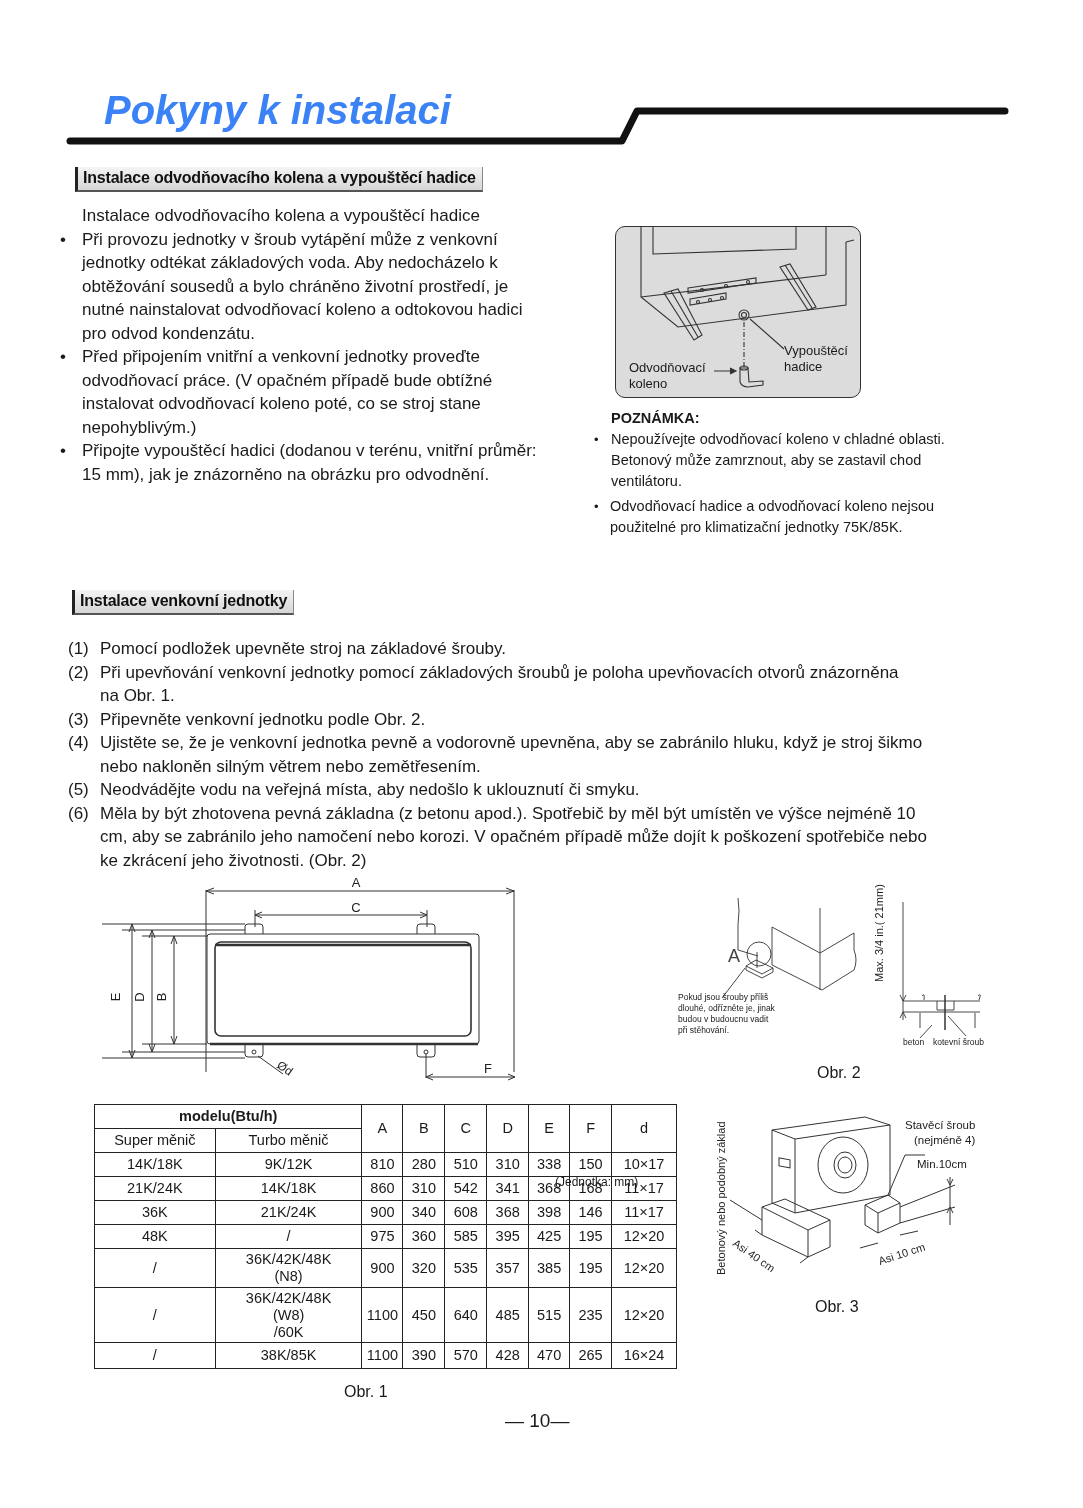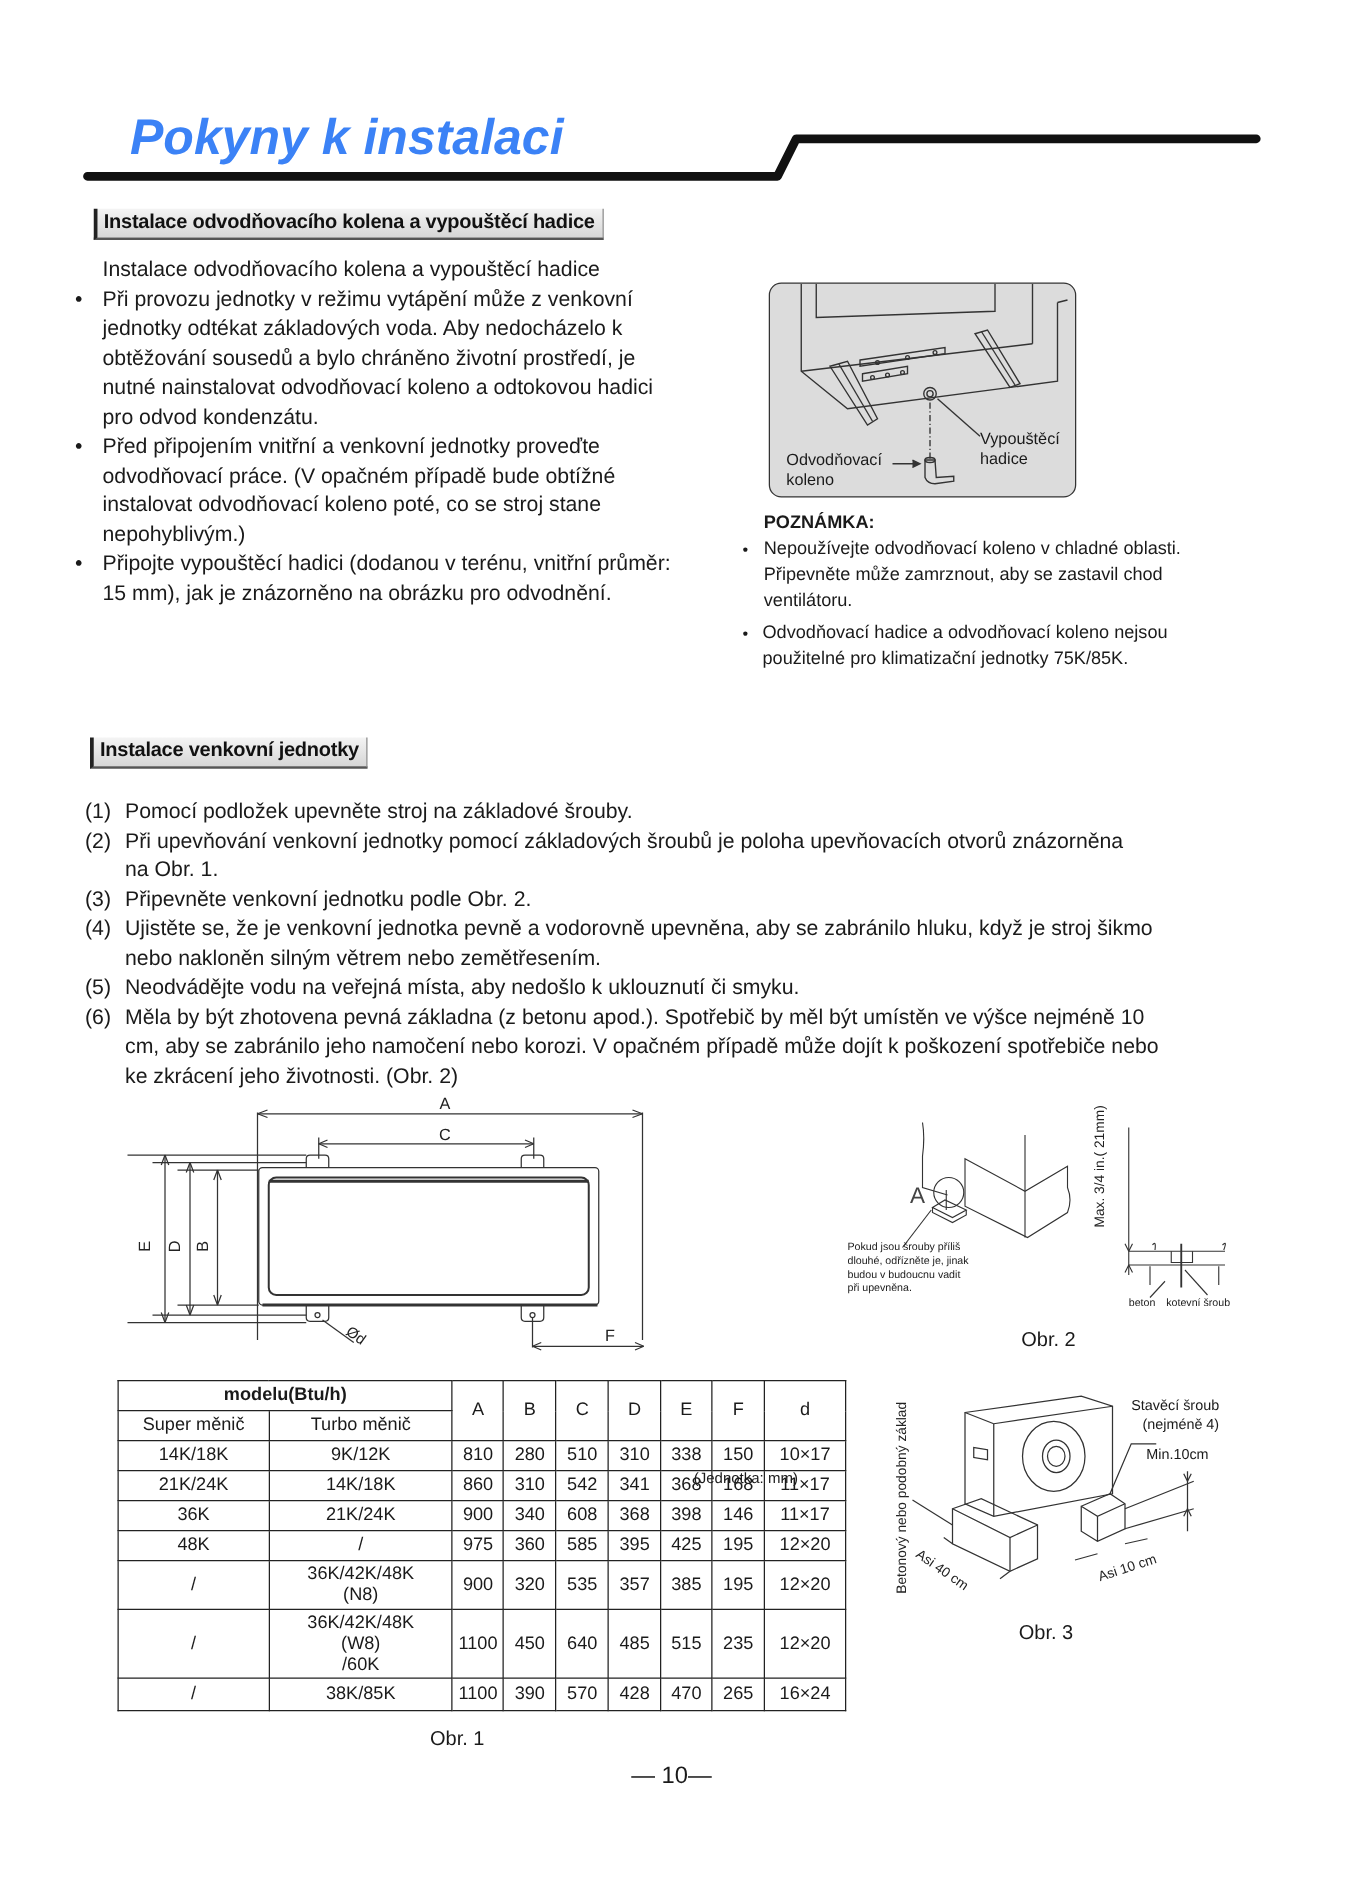--- a/index.html
+++ b/index.html
@@ -31,21 +31,21 @@
   <path d="M70,141 L622,141 L637,111 L1005,111" fill="none" stroke="#111" stroke-width="7" stroke-linecap="round" stroke-linejoin="round"></path>
 </svg>
 <div class="abs page-title">Pokyny k instalaci</div>
 
 <div class="abs section-box" style="left:75px;top:167px;">Instalace odvodňovacího kolena a vypouštěcí hadice</div>
 
 <div class="abs body-text" style="left:60px;top:204px;width:520px;">
   <div style="padding-left:22px;">Instalace odvodňovacího kolena a vypouštěcí hadice</div>
   <div class="bul">
     <span class="dot">•</span>
-    <div>Při provozu jednotky v režimu vytápění může z venkovní</div>
+    <div>Při provozu jednotky v šroub vytápění může z venkovní</div>
     <div>jednotky odtékat základových voda. Aby nedocházelo k</div>
     <div>obtěžování sousedů a bylo chráněno životní prostředí, je</div>
     <div>nutné nainstalovat odvodňovací koleno a odtokovou hadici</div>
     <div>pro odvod kondenzátu.</div>
   </div>
   <div class="bul">
     <span class="dot">•</span>
     <div>Před připojením vnitřní a venkovní jednotky proveďte</div>
     <div>odvodňovací práce. (V opačném případě bude obtížné</div>
     <div>instalovat odvodňovací koleno poté, co se stroj stane</div>
@@ -101,21 +101,21 @@
     <div>Vypouštěcí</div>
     <div>hadice</div>
   </div>
 </div>
 
 <div class="abs note-text" style="left:594px;top:408px;width:420px;">
   <div style="padding-left:17px;font-weight:bold;">POZNÁMKA:</div>
   <div class="note-bul">
     <span class="dot">•</span>
     <div>Nepoužívejte odvodňovací koleno v chladné oblasti.</div>
-    <div>Připevněte může zamrznout, aby se zastavil chod</div>
+    <div>Betonový může zamrznout, aby se zastavil chod</div>
     <div>ventilátoru.</div>
   </div>
   <div class="note-bul" style="margin-top:4px;padding-left:16px;">
     <span class="dot">•</span>
     <div>Odvodňovací hadice a odvodňovací koleno nejsou</div>
     <div>použitelné pro klimatizační jednotky 75K/85K.</div>
   </div>
 </div>
 
 <div class="abs section-box" style="left:72px;top:590px;">Instalace venkovní jednotky</div>
@@ -346,21 +346,21 @@
     <path d="M262,155 L250,168"></path>
     <path d="M278,146 L296,166"></path>
   </g>
   <text x="58" y="92" font-family="Liberation Sans, sans-serif" font-size="18" fill="#444">A</text>
   <text x="213" y="112" font-family="Liberation Sans, sans-serif" font-size="11" fill="#222" transform="rotate(-90 213 112)">Max. 3/4 in.( 21mm)</text>
 </svg>
 <div class="abs tiny" style="left:678px;top:992px;">
   <div>Pokud jsou šrouby příliš</div>
   <div>dlouhé, odřízněte je, jinak</div>
   <div>budou v budoucnu vadit</div>
-  <div>při upevněna.</div>
+  <div>při stěhování.</div>
 </div>
 <div class="abs tiny" style="left:903px;top:1037px;">beton</div>
 <div class="abs tiny" style="left:933px;top:1037px;">kotevní šroub</div>
 <div class="abs caption" style="left:817px;top:1064px;">Obr. 2</div>
 
 <svg class="abs" style="left:700px;top:1095px;" width="300" height="200">
   <g fill="none" stroke="#333" stroke-width="1">
 
     <path d="M72,35 L165,22 L190,30 L190,100 L95,118 L72,108 Z"></path>
     <path d="M95,44 L190,30"></path>

